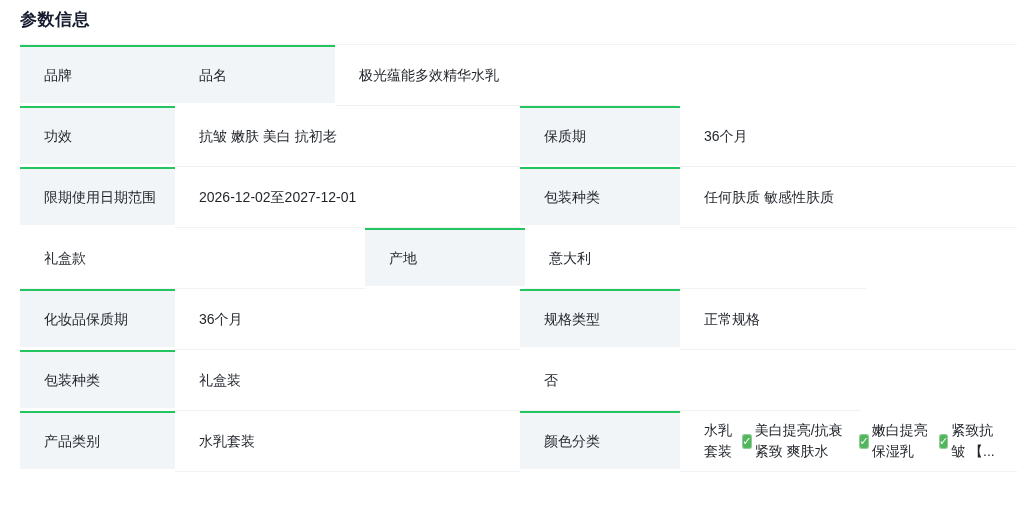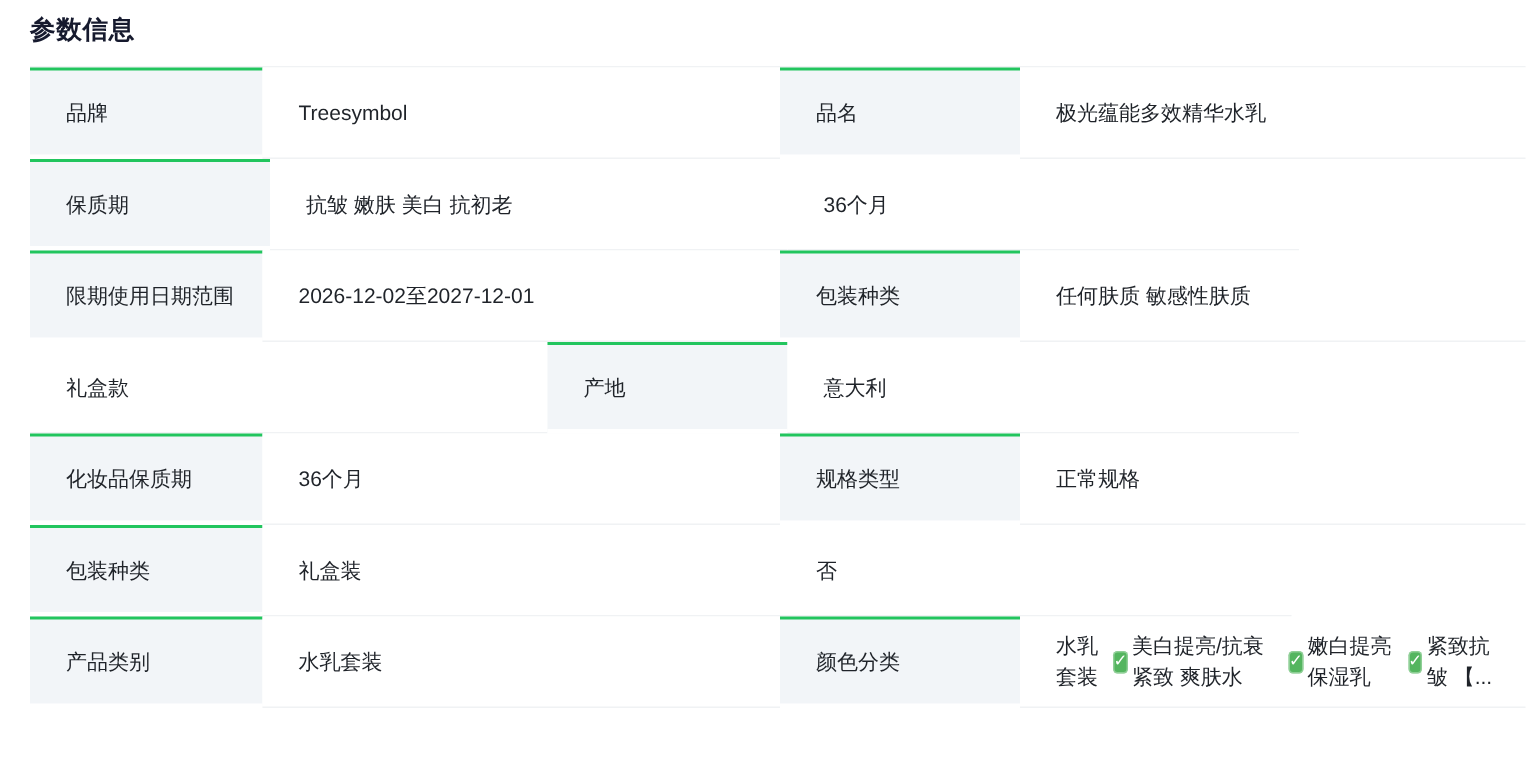--- a/index.html
+++ b/index.html
@@ -59,28 +59,28 @@
 </style>
 </head>
 <body>
 
 <div class="page">
   <h1 class="page-title">参数信息</h1>
 
   <div class="param-table">
   <div class="param-row">
     <div class="cell label-cell left-label">品牌</div>
-    <div class="cell value-cell left-value">Treesymbol</div>
     <div class="cell label-cell right-label">品名</div>
     <div class="cell value-cell right-value">极光蕴能多效精华水乳</div>
   </div>
 
   <div class="param-row">
+    <div class="cell label-cell left-label">功效</div>
+    <div class="cell value-cell left-value">抗皱 嫩肤 美白 抗初老</div>
     <div class="cell label-cell right-label">保质期</div>
-    <div class="cell value-cell left-value">抗皱 嫩肤 美白 抗初老</div>
     <div class="cell value-cell right-value">36个月</div>
   </div>
 
   <div class="param-row">
     <div class="cell label-cell left-label">限期使用日期范围</div>
     <div class="cell value-cell left-value">2026-12-02至2027-12-01</div>
     <div class="cell label-cell right-label">包装种类</div>
     <div class="cell value-cell right-value">任何肤质 敏感性肤质</div>
   </div>
 

